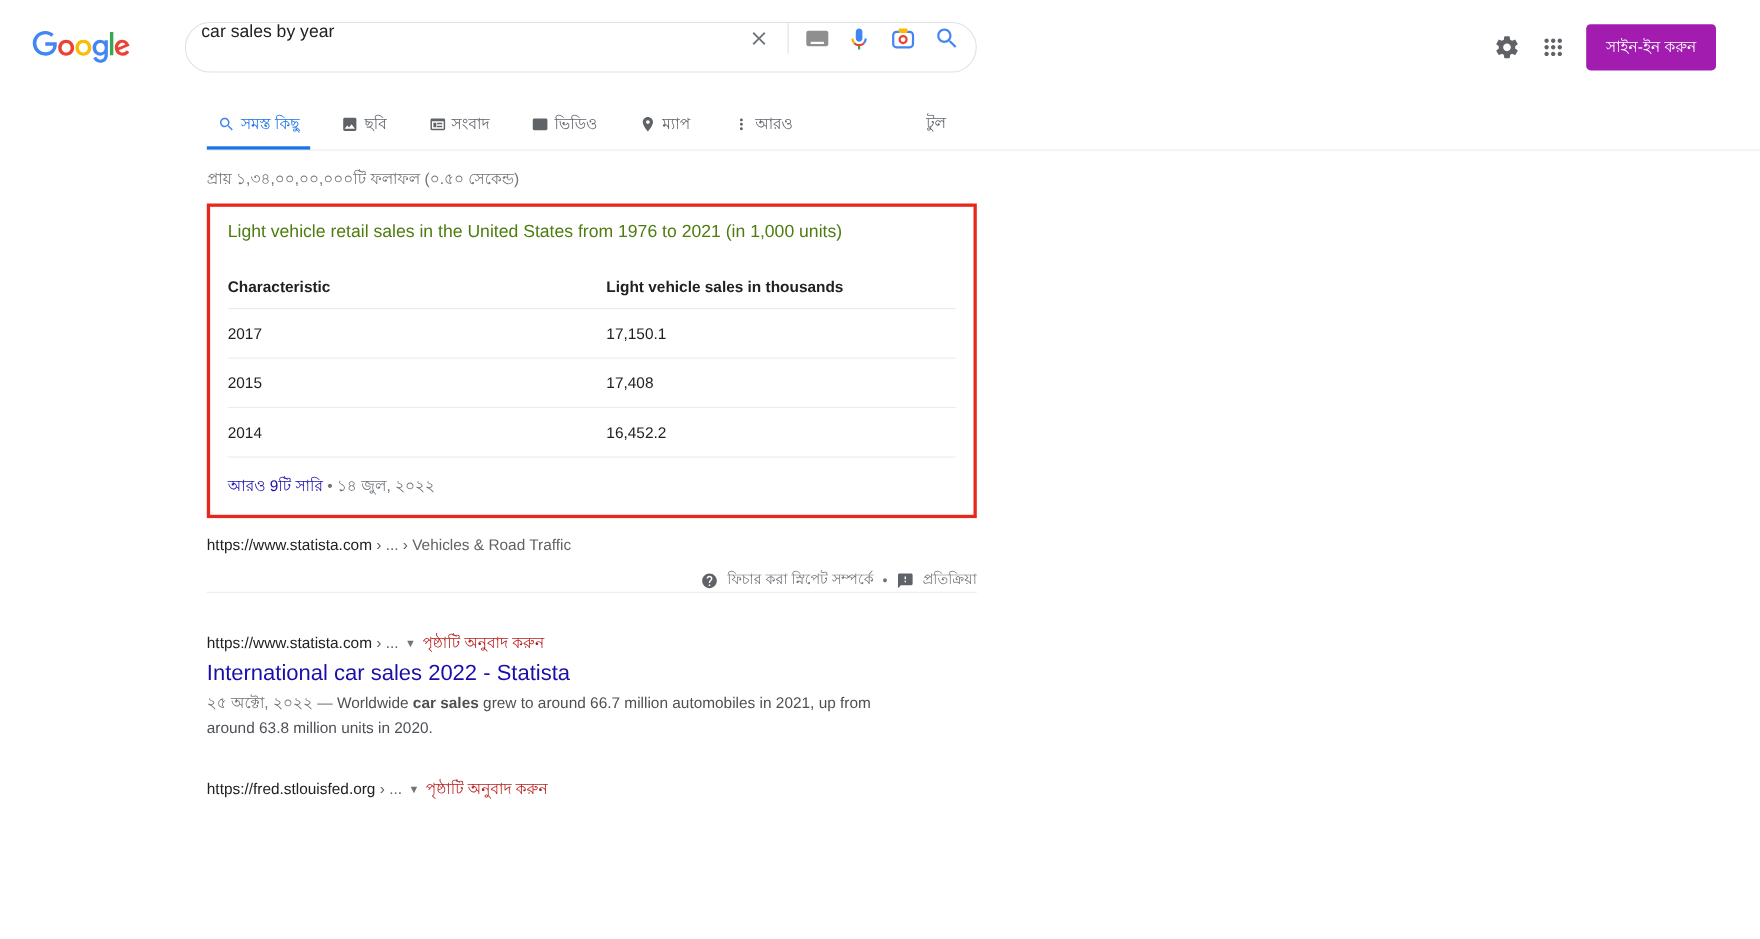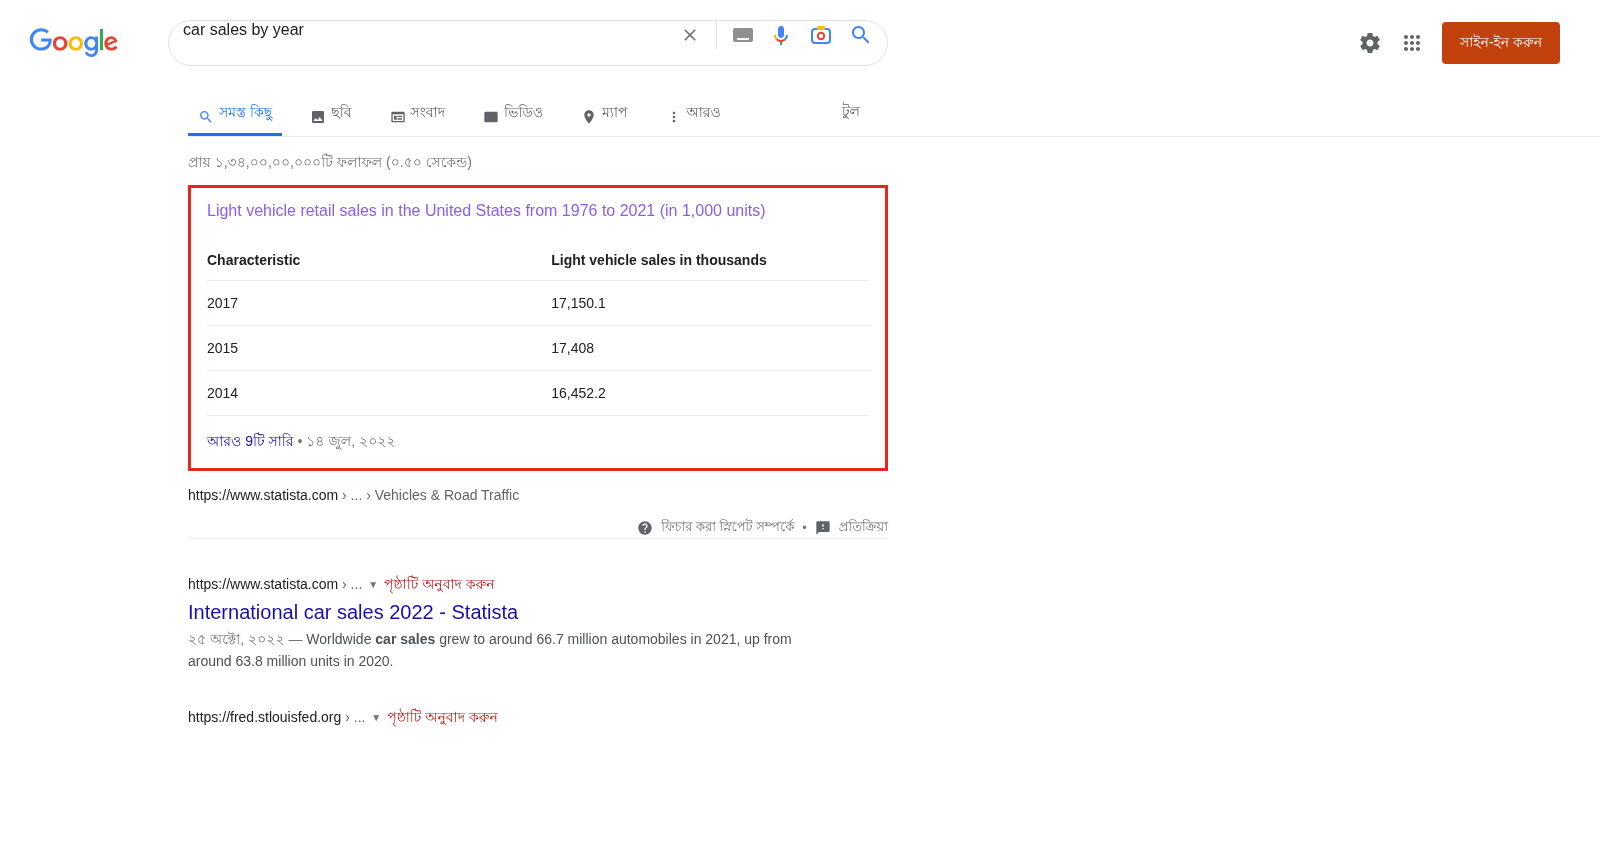--- a/index.html
+++ b/index.html
@@ -5,30 +5,30 @@
   * { box-sizing: border-box; margin: 0; padding: 0; }
   body { font-family: arial, sans-serif; background: #fff; color: #202124; width: 1600px; }
   .header { display: flex; align-items: center; padding: 20px 20px 0 28px; }
   .logo { width: 92px; height: 30px; margin-right: 48px; }
   .searchbar { display: flex; align-items: flex-start; border: 1px solid #dfe1e5; border-radius: 24px; height: 46px; width: 720px; padding: 0 14px; box-shadow: none; }
   .searchbar input { flex: 1; border: none; outline: none; font-size: 16px; color: #202124; background: transparent; }
   .sb-actions { display: flex; align-items: center; gap: 16px; }
   .sb-actions .divider { width: 1px; height: 28px; background: #dfe1e5; }
   .icon { display: inline-flex; align-items: center; justify-content: center; cursor: pointer; }
   .header-right { margin-left: auto; display: flex; align-items: center; gap: 18px; padding-right: 20px; }
-  .signin-btn { background: #c2410c; color: #fff; border: none; border-radius: 4px; padding: 9px 18px; font-size: 14px; font-weight: 500; cursor: pointer; }
+  .signin-btn { background: #a21caf; color: #fff; border: none; border-radius: 4px; padding: 9px 18px; font-size: 14px; font-weight: 500; cursor: pointer; }
   .tabs { display: flex; align-items: center; margin-left: 188px; margin-top: 22px; border-bottom: 1px solid #ebebeb; font-size: 14px; color: #5f6368; }
-  .tab { display: flex; align-items: flex-end; gap: 5px; padding: 12px 10px 11px; margin-right: 18px; cursor: pointer; }
+  .tab { display: flex; align-items: center; gap: 5px; padding: 12px 10px 11px; margin-right: 18px; cursor: pointer; }
   .tab.active { color: #1a73e8; border-bottom: 3px solid #1a73e8; padding-bottom: 8px; }
   .tab svg { width: 16px; height: 16px; }
   .tools { margin-left: auto; margin-right: 740px; color: #5f6368; cursor: pointer; padding: 12px 0; }
   .content { margin-left: 188px; width: 700px; }
   .result-stats { color: #70757a; font-size: 14px; padding: 14px 0 10px; }
   .snippet-box { border: 3px solid #e6271c; padding: 14px 16px 14px; margin-bottom: 16px; }
-  .snippet-title { font-size: 16px; color: #8b5cf6; margin-bottom: 22px; }
+  .snippet-title { font-size: 16px; color: #4d7c0f; margin-bottom: 22px; }
   table { width: 100%; border-collapse: collapse; }
   th { text-align: left; font-size: 14px; font-weight: 700; padding: 10px 0 12px; }
   td { font-size: 14px; padding: 14px 0; border-top: 1px solid #ebebeb; }
   tbody tr:last-child td { border-bottom: 1px solid #ebebeb; }
   .more-rows { margin-top: 14px; font-size: 14px; }
   .more-rows a { color: #1a0dab; text-decoration: none; }
   .more-rows .date { color: #70757a; }
   .result { margin-top: 10px; margin-bottom: 26px; }
   .breadcrumb { color: #202124; font-size: 14px; }
   .breadcrumb .bc-path { color: #5f6368; }

